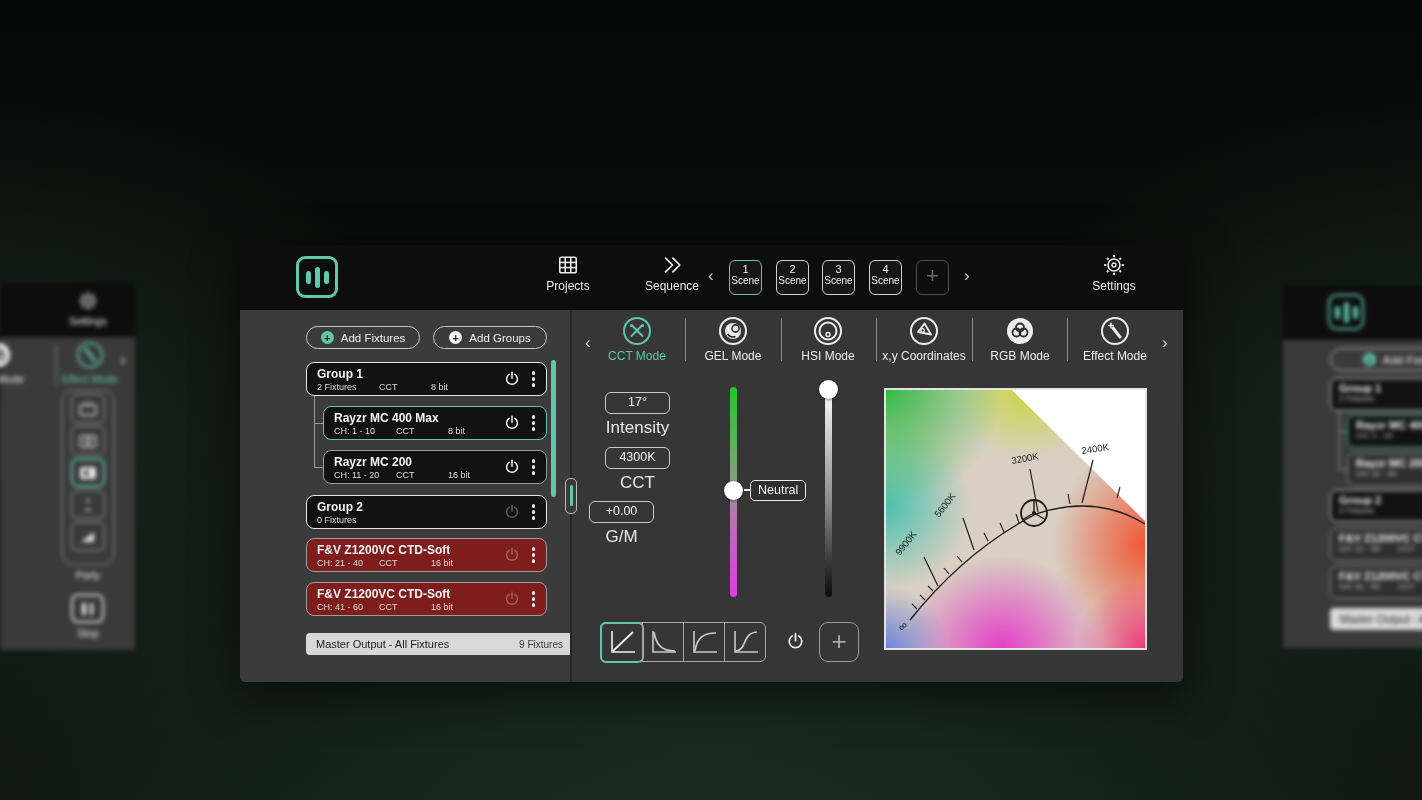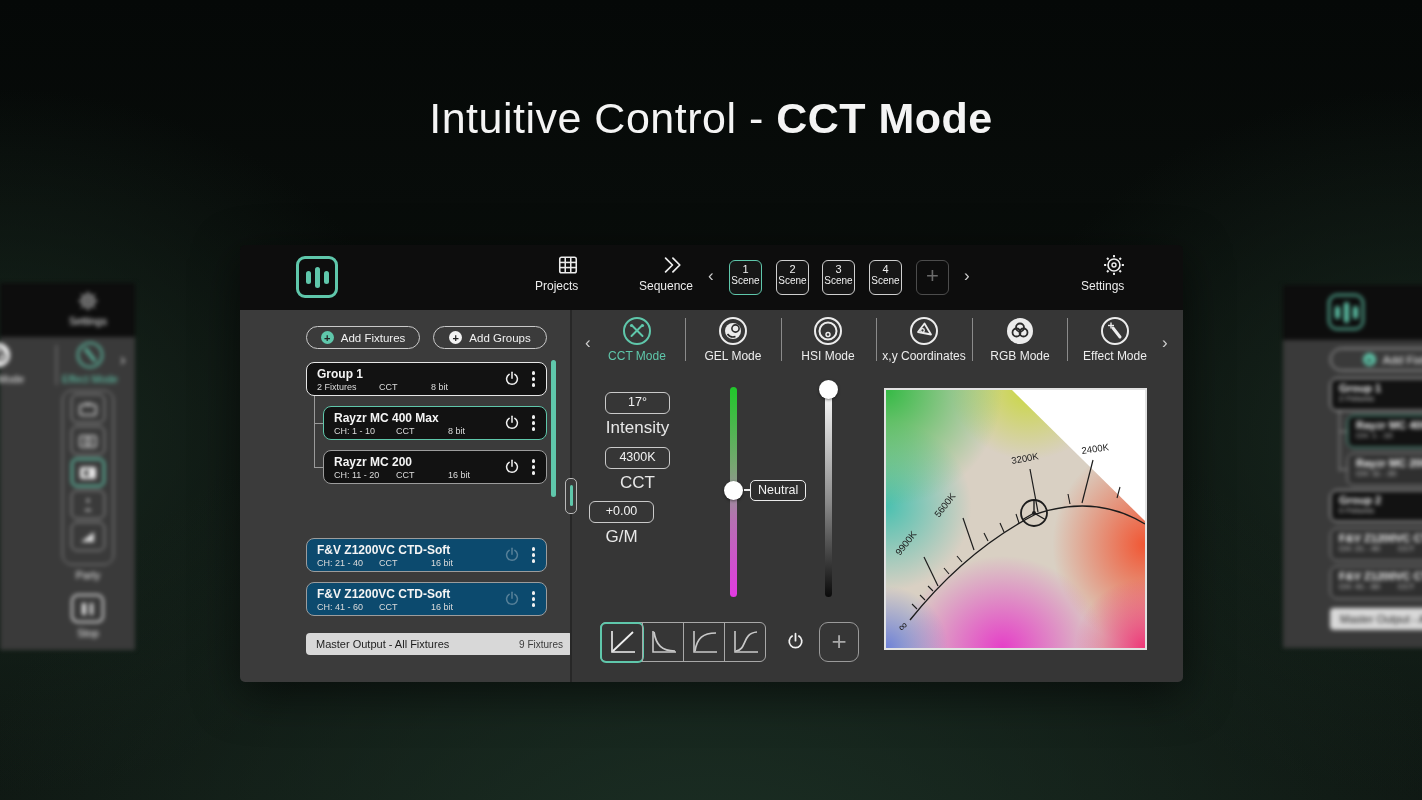--- a/index.html
+++ b/index.html
@@ -19,21 +19,21 @@
 
   
   .main-window { position:absolute; left:240px; top:245px; width:943px; height:437px;
     border-radius:5px; overflow:hidden; box-shadow:0 12px 45px rgba(0,0,0,.55); }
   .topbar { position:absolute; left:0; top:0; width:100%; height:65px; background:#0d0d0d; }
   .logo { position:absolute; width:42px; height:42px; border:3px solid #5fc7ab; border-radius:9px;
     display:flex; align-items:center; justify-content:center; gap:4px; }
   .logo i { display:block; width:5px; border-radius:3px; background:#5fc7ab; }
   .logo i:nth-child(1){height:13px}.logo i:nth-child(2){height:21px}.logo i:nth-child(3){height:13px}
   .main-window .logo { left:56px; top:11px; }
-  .tb-item { position:absolute; top:9px; width:66px; cursor:pointer; }
+  .tb-item { position:absolute; top:9px; width:66px; text-align:center; cursor:pointer; }
   .tb-item svg { display:block; margin:0 auto; }
   .tb-item .lbl { font-size:12px; color:#ececec; margin-top:3px; }
   .chev { position:absolute; font-size:17px; color:#cfcfcf; top:22px; cursor:pointer; line-height:1; }
   .scene-btn { position:absolute; top:15px; width:33px; height:35px; border:1.5px solid #cfcfcf;
     border-radius:6px; background:#161616; text-align:center; cursor:pointer; color:#f0f0f0; }
   .scene-btn .n { font-size:11px; margin-top:2px; }
   .scene-btn .s { font-size:10px; margin-top:0; }
   .scene-btn.active { border-color:#5fc7ab; }
   .scene-add { position:absolute; top:15px; width:33px; height:35px; border:1.5px solid #4c4c4c;
     border-radius:6px; color:#6a6a6a; font-size:22px; text-align:center; line-height:30px; cursor:pointer; }
@@ -41,21 +41,21 @@
   .content { position:absolute; left:0; top:65px; width:100%; height:372px; display:flex; }
   .fixtures-panel { position:relative; width:330px; height:100%; background:#3b3b3b; }
   .v-divider { width:2px; background:#272727; position:relative; }
   .control-panel { position:relative; flex:1; background:#363636; }
 
   
   .pill-btn { position:absolute; height:23px; width:114px; border:1.5px solid #c9c9c9; border-radius:12px;
     display:flex; align-items:center; justify-content:center; gap:7px; font-size:11.5px; color:#f0f0f0; cursor:pointer; }
   .pill-btn .plus-dot { width:13px; height:13px; border-radius:50%; display:flex; align-items:center;
     justify-content:center; font-size:11px; font-weight:700; color:#222; }
-  .frow { position:absolute; height:34px; border-radius:8px; border:1.5px solid #9c9c9c; background:#0c4a6e;
+  .frow { position:absolute; height:34px; border-radius:8px; border:1.5px solid #9c9c9c; background:#7f1d1d;
     display:flex; align-items:center; padding:0 8px 0 10px; cursor:pointer; }
   .frow.black { background:#121212; border-color:#e6e6e6; }
   .frow.sel { background:#121212; border-color:#5fc7ab; }
   .frow .txt { flex:1; overflow:hidden; }
   .frow .name { font-size:12px; font-weight:700; color:#f5f5f5; white-space:nowrap; }
   .frow .sub { display:flex; gap:0; font-size:9px; color:#dcdcdc; margin-top:1px; white-space:nowrap; }
   .frow .sub span:nth-child(1){width:62px}.frow .sub span:nth-child(2){width:52px}
   .power { width:18px; height:18px; margin-right:8px; cursor:pointer; }
   .power.off { opacity:.32; }
   .kebab { display:flex; flex-direction:column; gap:2.5px; padding:2px 3px; cursor:pointer; }
@@ -129,21 +129,20 @@
   .srow.sel { background:#121212; border-color:#5fc7ab; }
   .srow .name { font-size:11px; font-weight:700; color:#f5f5f5; white-space:nowrap; }
   .srow .sub { font-size:8px; color:#d5d5d5; white-space:nowrap; }
   .srow .sub span { margin-right:18px; }
 </style>
 </head>
 <body>
 
 <div id="stage">
 
-  <div class="title"><span>Intuitive Control - </span><b>CCT Mode</b></div>
 
   <div class="side-win" style="left:0;top:283px;width:135px;height:367px;">
     <div class="sw-topbar" style="top:0;height:54px;">
       <div style="position:absolute;left:60px;top:8px;width:56px;text-align:center;">
         <svg width="20" height="20" viewBox="0 0 24 24">
           <circle cx="12" cy="12" r="6.5" fill="none" stroke="#e8e8e8" stroke-width="1.8"></circle>
           <circle cx="12" cy="12" r="2.2" fill="none" stroke="#e8e8e8" stroke-width="1.5"></circle>
           <g stroke="#e8e8e8" stroke-width="2.2">
             <line x1="20.5" y1="12" x2="22.8" y2="12"></line>
               <line x1="18" y1="18" x2="19.6" y2="19.6"></line>
@@ -405,20 +404,37 @@
               <path d="M12 3v8" stroke="#f0f0f0" stroke-width="2" stroke-linecap="round"></path>
               <path d="M8.2 5.8a7.2 7.2 0 1 0 7.6 0" fill="none" stroke="#f0f0f0" stroke-width="2" stroke-linecap="round"></path>
             </svg>
           <div class="kebab">
               <i></i>
               <i></i>
               <i></i>
             </div>
         </div>
 
+        <div class="frow black" style="left:66px;top:185px;width:241px;">
+          <div class="txt">
+            <div class="name">Group 2</div>
+            <div class="sub">
+              <span>0 Fixtures</span>
+            </div>
+          </div>
+          <svg class="power off" viewBox="0 0 24 24">
+              <path d="M12 3v8" stroke="#f0f0f0" stroke-width="2" stroke-linecap="round"></path>
+              <path d="M8.2 5.8a7.2 7.2 0 1 0 7.6 0" fill="none" stroke="#f0f0f0" stroke-width="2" stroke-linecap="round"></path>
+            </svg>
+          <div class="kebab">
+              <i></i>
+              <i></i>
+              <i></i>
+            </div>
+        </div>
 
         <div class="frow" style="left:66px;top:228px;width:241px;">
           <div class="txt">
             <div class="name">F&amp;V Z1200VC CTD-Soft</div>
             <div class="sub">
               <span>CH: 21 - 40</span>
               <span>CCT</span>
               <span>16 bit</span>
             </div>
           </div>

